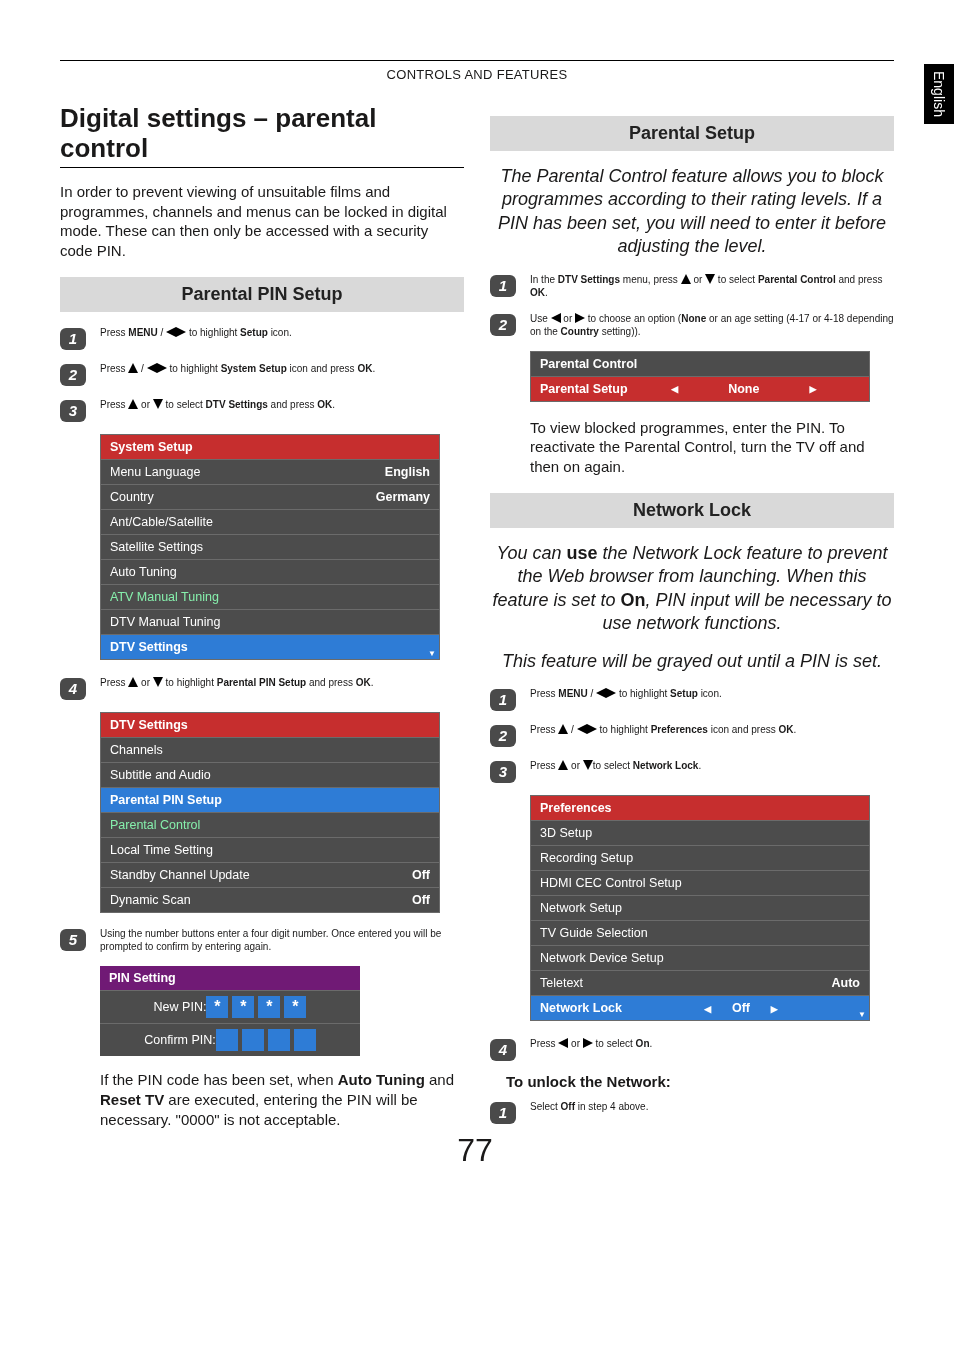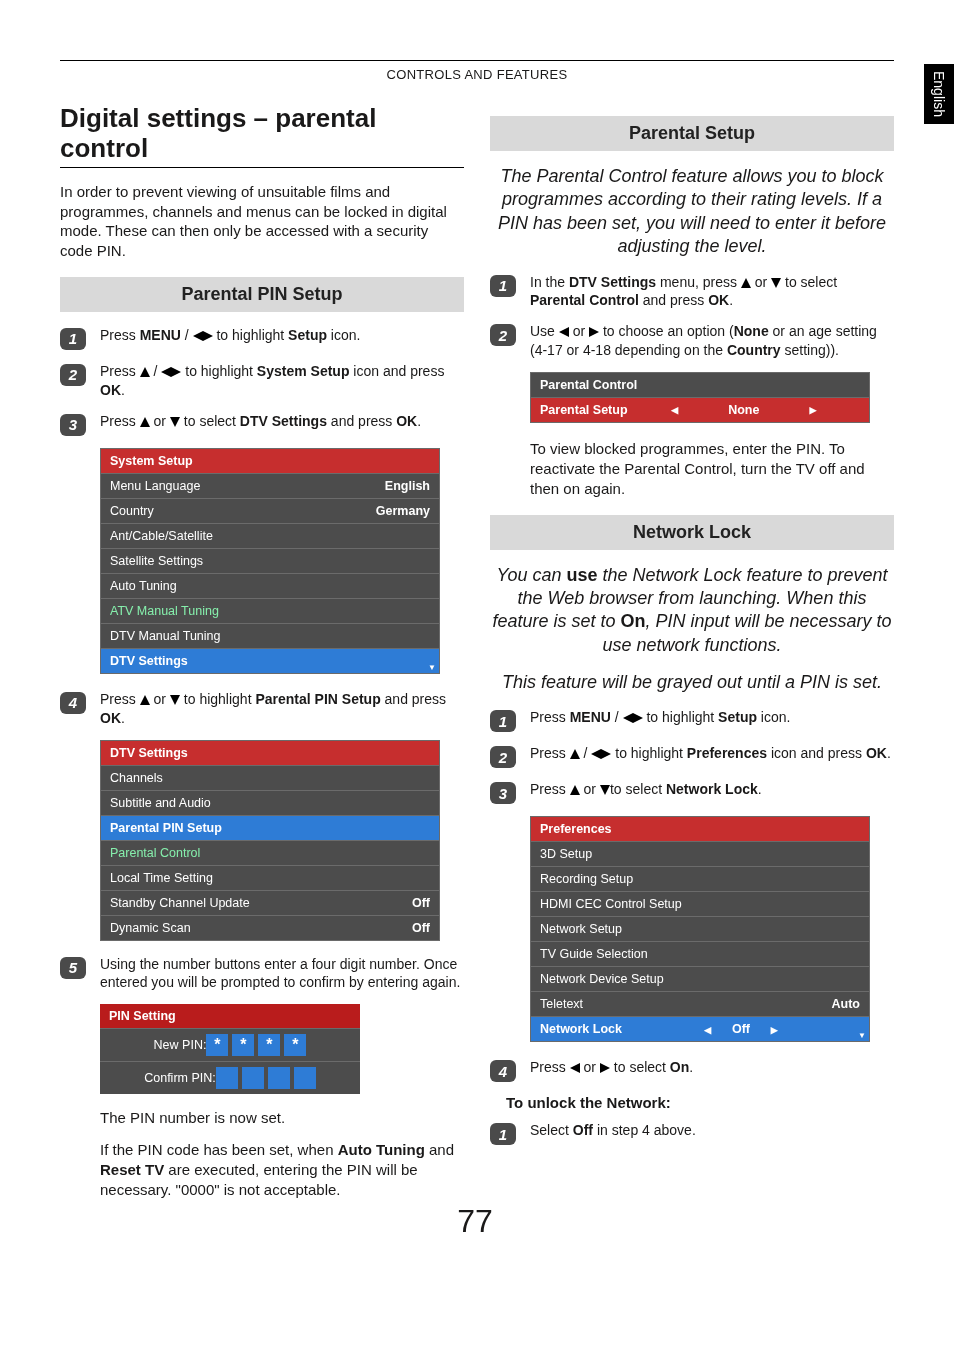--- a/index.html
+++ b/index.html
@@ -10,36 +10,36 @@
   .side-tab { position: absolute; right: 0; top: 64px; width: 30px; height: 60px; background: #000; color: #fff; writing-mode: vertical-rl; text-orientation: mixed; font-size: 14px; display: flex; align-items: center; justify-content: center; padding: 6px 0; }
   .columns { display: flex; gap: 26px; }
   .col { flex: 1; min-width: 0; }
   h1.section-title { font-size: 26px; font-weight: bold; margin-bottom: 14px; line-height: 1.15; }
   .underline { border-bottom: 1px solid #000; padding-bottom: 3px; margin-bottom: 14px; }
   p.body { font-size: 15px; line-height: 1.32; margin-bottom: 16px; }
   p.italic { font-style: italic; text-align: center; font-size: 18px; line-height: 1.3; margin-bottom: 14px; }
   .sub-heading-wrap { background: #d9d9d9; text-align: center; padding: 7px 0; font-size: 18px; font-weight: bold; margin: 12px 0 14px; color: #222; }
   .step { display: flex; align-items: flex-start; margin-bottom: 12px; }
   .step-num { width: 26px; height: 22px; background: #4a4a4a; border-radius: 6px; color: #fff; font-style: italic; font-weight: bold; font-size: 15px; display: inline-flex; align-items: center; justify-content: center; flex-shrink: 0; margin-right: 14px; margin-top: 2px; }
-  .step-text { font-size: 14px; line-height: 1.35; flex: 1; }
+  .step-text { font-size: 10px; line-height: 1.35; flex: 1; }
   .step-text b { font-weight: bold; }
 
   .menu-box { border: 1px solid #6a6a6a; font-size: 12.5px; margin: 6px 0 16px 40px; width: 340px; color: #fff; }
   .menu-title { background: #c62e2e; padding: 5px 9px; font-weight: bold; }
   .menu-row { background: #4c4c4c; padding: 5px 9px; display: flex; justify-content: space-between; border-top: 1px solid #6b6b6b; }
   .menu-row.disabled { color: #86efac; }
   .menu-row.selected { background: #2e7cd6; font-weight: bold; position: relative; }
   .menu-val { color: #fff; font-weight: bold; }
 
   .menu-box2 { border: 1px solid #6a6a6a; font-size: 12.5px; margin: 6px 0 14px 40px; width: 340px; color: #fff; }
   .menu-box3 { border: 1px solid #6a6a6a; font-size: 12.5px; margin: 6px 0 16px 0; width: 340px; color: #fff; }
   .menu-box3 .menu-row.selected { display:flex; align-items:center; }
 
   .pin-box { margin: 6px 0 14px 0; width: 260px; font-size: 12.5px; color: #fff; }
-  .pin-title { background: #b91c1c; padding: 5px 9px; font-weight: bold; }
+  .pin-title { background: #701a75; padding: 5px 9px; font-weight: bold; }
   .pin-row { background: #4c4c4c; padding: 5px 9px; display: flex; align-items: center; justify-content: center; border-top: 1px solid #6b6b6b; }
   .pin-cells { display: flex; gap: 4px; }
   .pin-cell { width: 22px; height: 22px; background: #2e7cd6; color: #fff; display: inline-flex; align-items: center; justify-content: center; font-weight: bold; font-size: 16px; }
   .pin-cell.empty { background: #2e7cd6; }
   .pin-row.confirm .pin-cell { background: #2e7cd6; }
   svg.tri { width: 10px; height: 10px; display: inline-block; vertical-align: -1px; }
   svg.tri polygon { fill: #000; }
 
   .page-num { position: absolute; bottom: 16px; left: 0; right: 4px; text-align: center; font-size: 32px; }
   .unlock-head { font-size: 15px; font-weight: bold; margin: 10px 0 10px 16px; }
@@ -189,21 +189,20 @@
           <div class="pin-row confirm">
             <span>Confirm PIN:</span>
             <span class="pin-cells">
               <span class="pin-cell empty"></span>
               <span class="pin-cell empty"></span>
               <span class="pin-cell empty"></span>
               <span class="pin-cell empty"></span>
             </span>
           </div>
         </div>
-        <p class="body" style="margin-bottom:12px">The PIN number is now set.</p>
         <p class="body">
           <span>If the PIN code has been set, when </span><b>Auto Tuning</b><span> and </span><b>Reset TV</b><span> are executed, entering the PIN will be necessary. "0000" is not acceptable.</span>
         </p>
       </div>
     </div>
 
     <div class="col col-right">
       <div class="sub-heading-wrap">Parental Setup</div>
       <p class="italic">The Parental Control feature allows you to block programmes according to their rating levels. If a PIN has been set, you will need to enter it before adjusting the level.</p>
 

